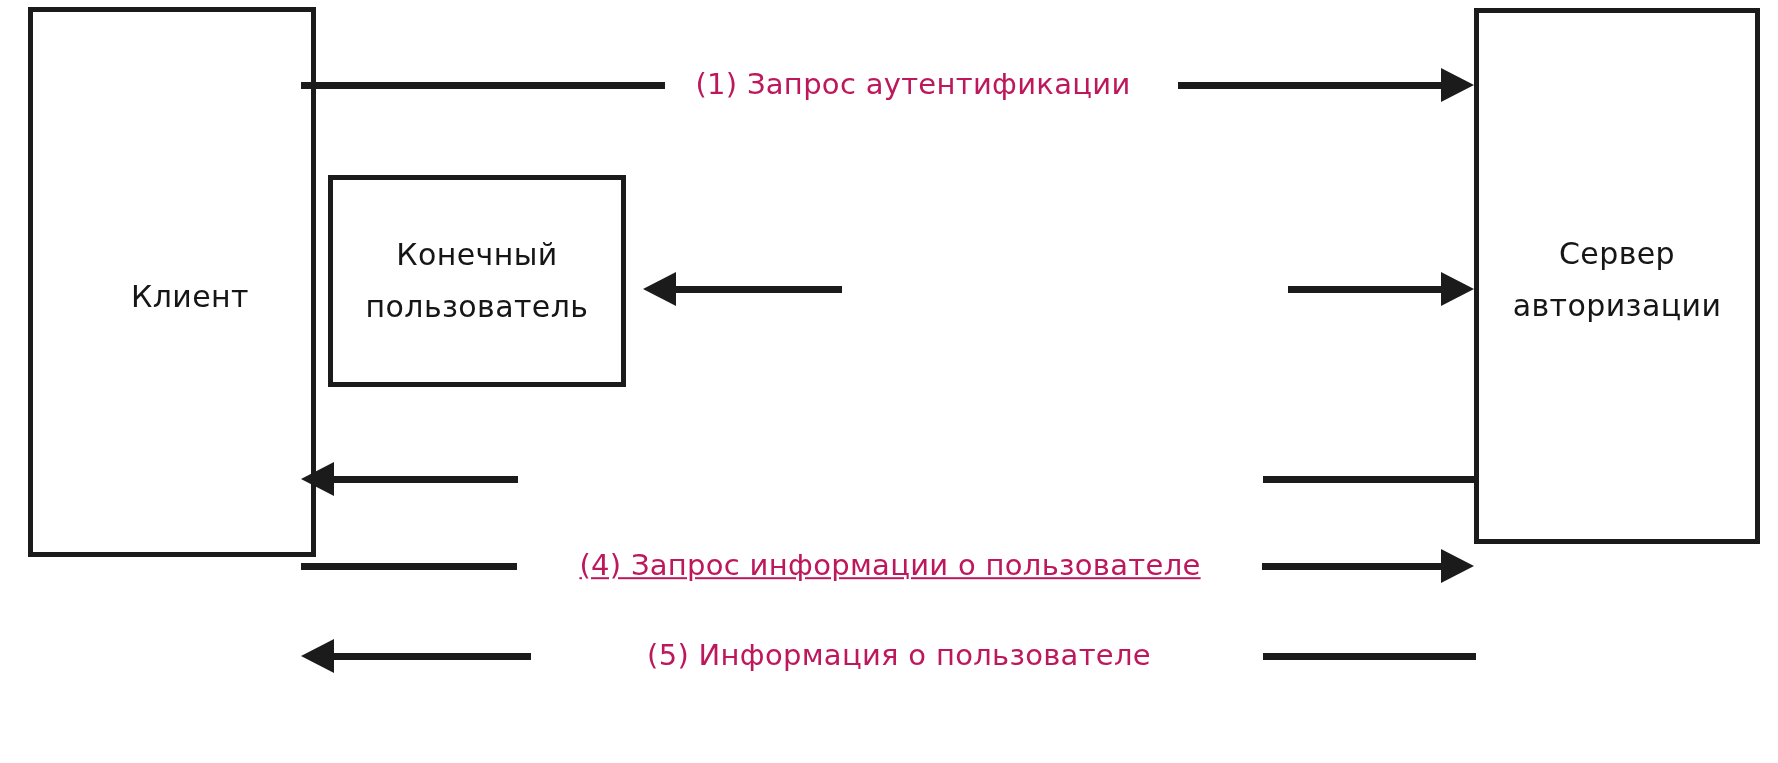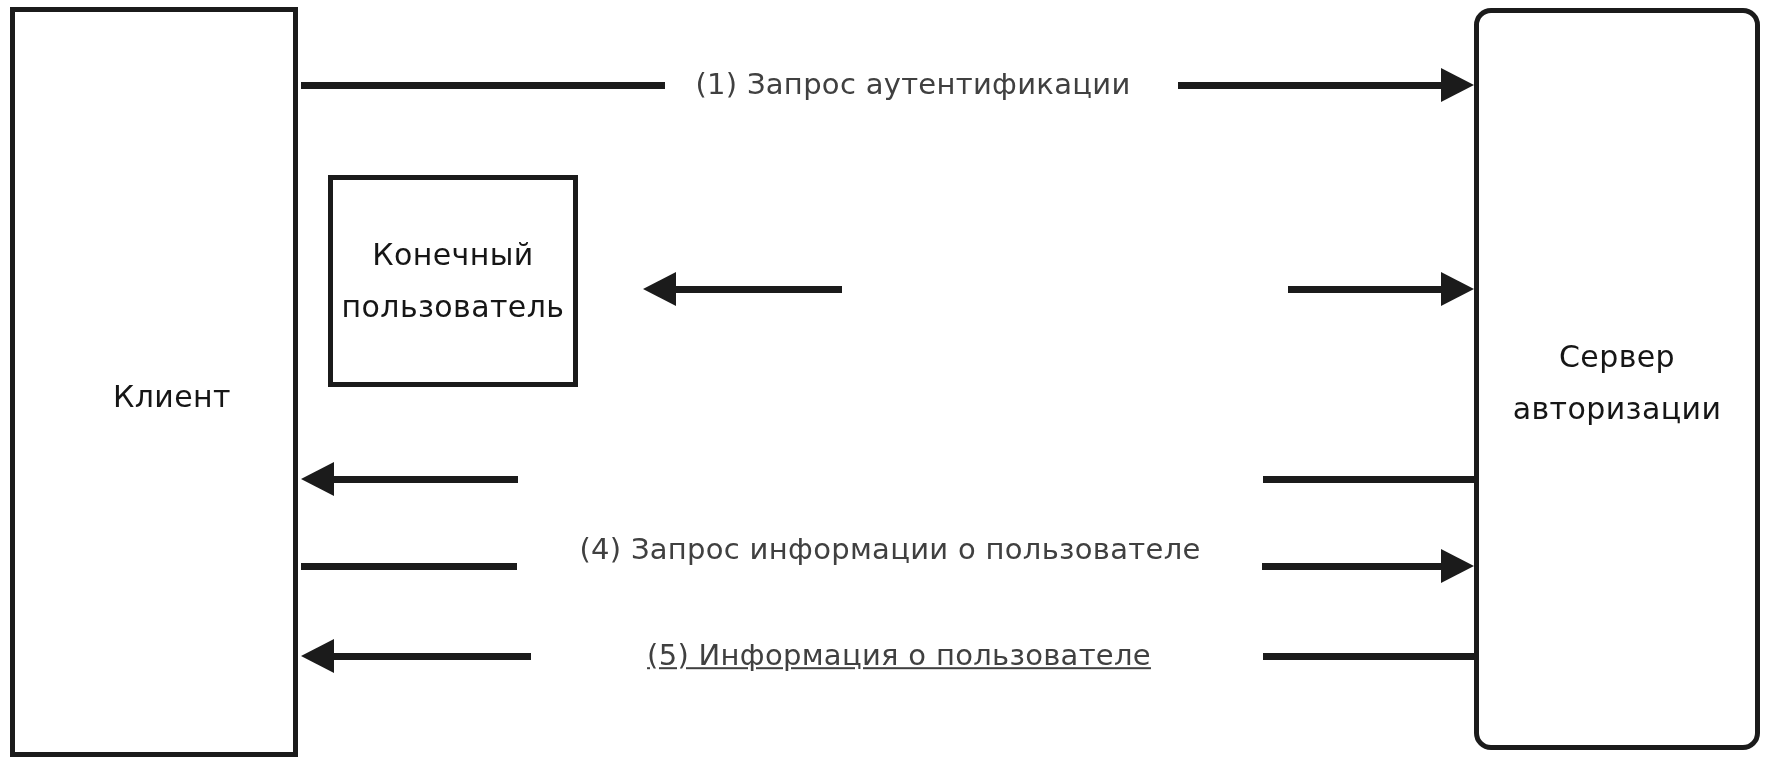--- a/index.html
+++ b/index.html
@@ -18,37 +18,36 @@
   .node-box {
     position: absolute;
     box-sizing: border-box;
     border: 5px solid #1b1b1b;
     background: #ffffff;
     display: flex;
     align-items: center;
     justify-content: center;
   }
   #client-box {
-    left: 10px;
+    left: 28px;
     top: 7px;
     width: 288px;
-    height: 750px;
+    height: 550px;
     padding-left: 36px;
   }
   #server-box {
     left: 1474px;
     top: 8px;
     width: 286px;
-    height: 742px;
-    border-radius: 17px;
+    height: 536px;
   }
   #enduser-box {
     left: 328px;
     top: 175px;
-    width: 250px;
+    width: 298px;
     height: 212px;
   }
   .node-label {
     font-size: 30px;
     color: #161616;
     text-align: center;
     line-height: 1.72;
     letter-spacing: 0.4px;
     white-space: pre-line;
   }
@@ -56,21 +55,21 @@
     position: relative;
     top: 15px;
   }
   #server-box .node-label {
     position: relative;
     top: 4px;
   }
   .msg-label {
     position: absolute;
     font-size: 29px;
-    color: #404040;
+    color: #be185d;
     text-align: center;
     line-height: 1.78;
     letter-spacing: 0.3px;
     white-space: pre-line;
     transform: translate(-50%, -50%);
   }
   .seg {
     position: absolute;
     height: 7px;
     background: #1b1b1b;
@@ -120,20 +119,20 @@
   <div class="seg" style="left:1288px; top:286px; width:153px;"></div>
   <div class="head head-right" style="left:1441px; top:272px;"></div>
 
   <div class="seg" style="left:334px; top:476px; width:184px;"></div>
   <div class="head head-left" style="left:301px; top:462px;"></div>
   <div class="seg" style="left:1263px; top:476px; width:213px;"></div>
 
   <div class="seg" style="left:301px; top:563px; width:216px;"></div>
   <div class="seg" style="left:1262px; top:563px; width:179px;"></div>
   <div class="head head-right" style="left:1441px; top:549px;"></div>
-  <div class="msg-label" style="left:890px; top:550px;">(4) Запрос информации о пользователе</div>
+  <div class="msg-label" style="left:890px; top:566px;text-decoration:underline;">(4) Запрос информации о пользователе</div>
 
   <div class="seg" style="left:334px; top:653px; width:197px;"></div>
   <div class="head head-left" style="left:301px; top:639px;"></div>
   <div class="seg" style="left:1263px; top:653px; width:213px;"></div>
-  <div class="msg-label" style="left:899px; top:656px;text-decoration:underline;">(5) Информация о пользователе</div>
+  <div class="msg-label" style="left:899px; top:656px;">(5) Информация о пользователе</div>
 
 </div>
 
 </body></html>

